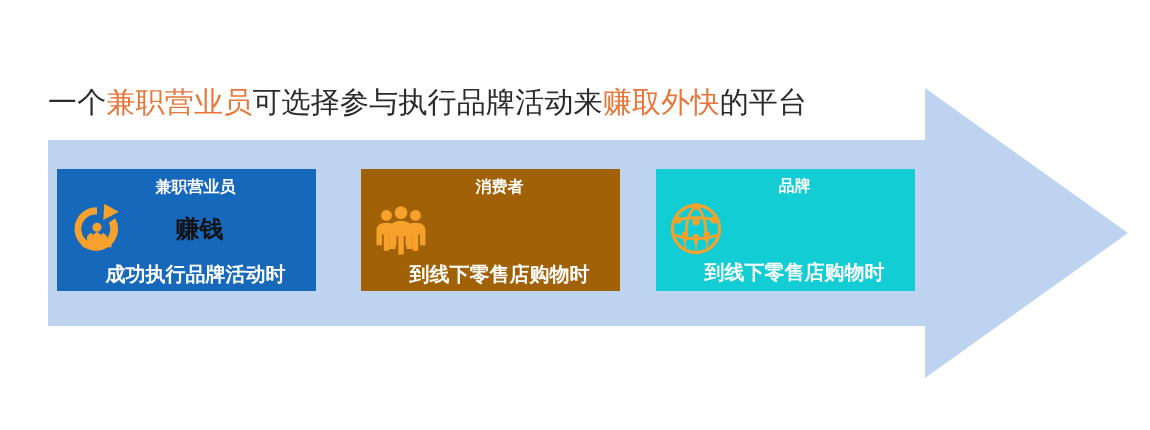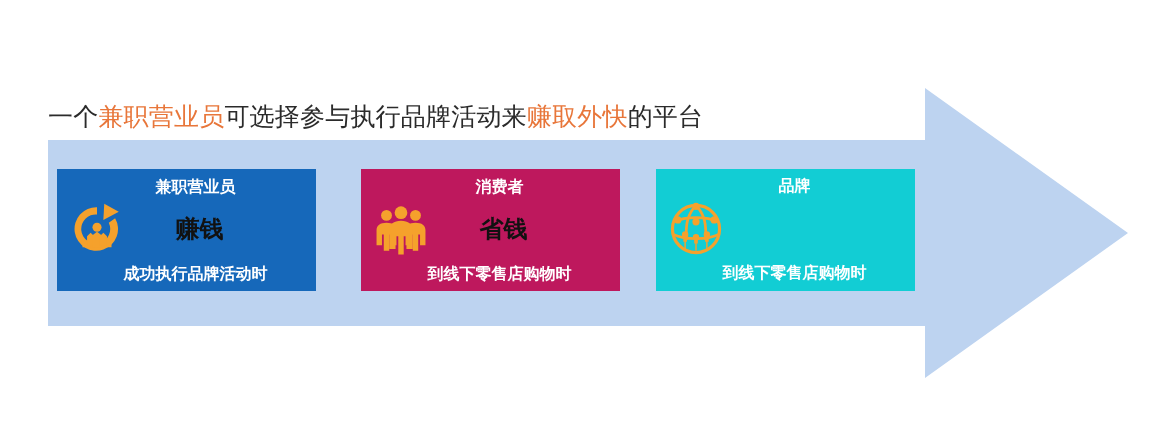--- a/index.html
+++ b/index.html
@@ -30,25 +30,24 @@
     height: 100%;
     overflow: visible;
   }
 
   
   #headline {
     position: absolute;
     left: 48px;
     top: 85px;
     white-space: nowrap;
-    font-size: 25px;
+    font-size: 29px;
     line-height: 34px;
     letter-spacing: 0.2px;
     color: #2b2b2b;
-    margin-top: 15px;
   }
   #headline .hl {
     color: #e8763a;
   }
 
   
   .card {
     position: absolute;
     top: 169px;
     width: 259px;
@@ -84,21 +83,21 @@
     font-weight: 700;
     padding-left: 26px;
     box-sizing: border-box;
   }
   .card-footer {
     position: absolute;
     bottom: 6px;
     left: 0;
     right: 0;
     text-align: center;
-    font-size: 16px;
+    font-size: 20px;
     line-height: 22px;
     color: #ffffff;
     font-weight: 700;
     padding-left: 18px;
     box-sizing: border-box;
   }
   .card-icon {
     position: absolute;
     left: 11px;
     top: 31px;
@@ -132,33 +131,32 @@
         <path d="M27 52 L27 39 L32 35 L37 39 L37 52 Z" fill="#f5a12c"></path>
         <path d="M35 50 L35 40 L39 36 L43 40 L43 50 Z" fill="#f5a12c"></path>
         <path d="M16 44 A17 13 0 0 0 48 44 L48 52 L16 52 Z" fill="#f5a12c"></path>
       </svg>
     </div>
     <div class="card-header">兼职营业员</div>
     <div class="card-main">赚钱</div>
     <div class="card-footer">成功执行品牌活动时</div>
   </div>
 
-  <div class="card" id="card-consumer" style="background: #be185d; padding-left: 32px;">
+  <div class="card" id="card-consumer" style="background: #a16207; padding-left: 32px;">
     <div class="card-icon">
       <svg viewBox="0 0 64 64" aria-hidden="true">
         <circle cx="16" cy="17" r="6" fill="#f5a12c"></circle>
         <path d="M5 50 L5 33 C5 28 9 25 16 25 C23 25 27 28 27 33 L27 50 L21 50 L21 38 L19 38 L19 56 L13 56 L13 38 L11 38 L11 50 Z" fill="#f5a12c"></path>
         <circle cx="48" cy="17" r="6" fill="#f5a12c"></circle>
         <path d="M37 50 L37 33 C37 28 41 25 48 25 C55 25 59 28 59 33 L59 50 L53 50 L53 38 L51 38 L51 56 L45 56 L45 38 L43 38 L43 50 Z" fill="#f5a12c"></path>
         <circle cx="32" cy="14" r="7" fill="#f5a12c"></circle>
         <path d="M19 54 L19 33 C19 27 24 23 32 23 C40 23 45 27 45 33 L45 54 L38 54 L38 40 L35 40 L35 60 L29 60 L29 40 L26 40 L26 54 Z" fill="#f5a12c"></path>
       </svg>
     </div>
     <div class="card-header">消费者</div>
-    <div class="card-main">省钱</div>
     <div class="card-footer">到线下零售店购物时</div>
   </div>
 
   <div class="card" id="card-brand" style="background: rgb(18, 205, 212); font-family: Liberation Mono, monospace;">
     <div class="card-icon">
       <svg viewBox="0 0 64 64" aria-hidden="true">
         <circle cx="32" cy="32" r="26" fill="none" stroke="#f5a12c" stroke-width="3.5"></circle>
         <path d="M32 6 C22 16 20 30 22 44" fill="none" stroke="#f5a12c" stroke-width="3"></path>
         <path d="M32 6 C42 16 44 30 42 44" fill="none" stroke="#f5a12c" stroke-width="3"></path>
         <path d="M8 24 C20 18 44 18 56 24" fill="none" stroke="#f5a12c" stroke-width="3"></path>

